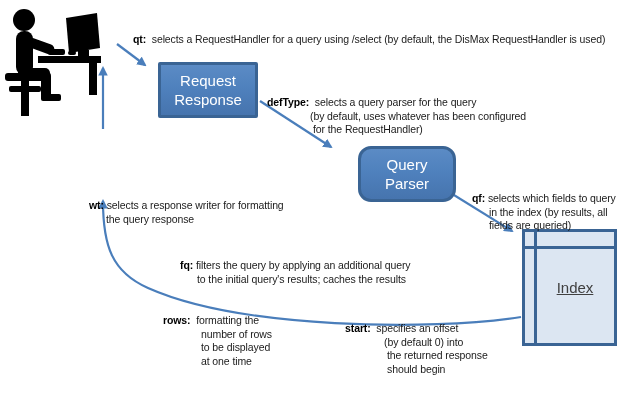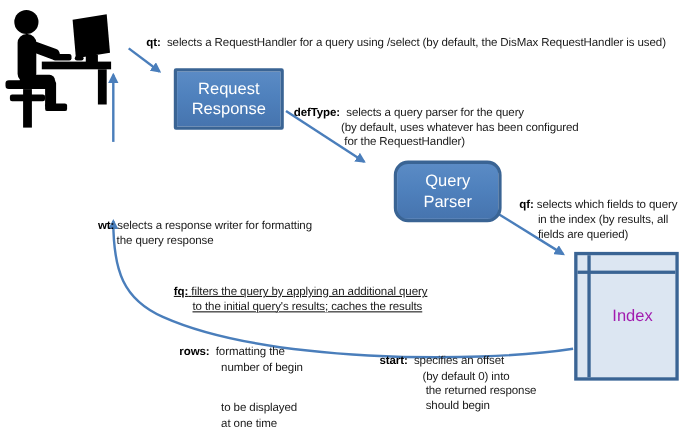--- a/index.html
+++ b/index.html
@@ -18,21 +18,21 @@
   .node.rounded{border-radius:13px;}
   .node.ellipse{border-radius:50%;}
   .index-box{
     position:absolute;left:522px;top:229px;width:95px;height:117px;background:#dce6f2;
     border:3px solid #3a6494;box-sizing:border-box;
   }
   .index-vline{position:absolute;left:9px;top:0;width:2.5px;height:100%;background:#3a6494;}
   .index-hline{position:absolute;left:0;top:14px;width:100%;height:2.5px;background:#3a6494;}
   .index-label{
     position:absolute;left:11px;top:0;right:0;height:100%;display:flex;align-items:center;justify-content:center;
-    font-size:15px;color:#a21caf;padding-top:0;box-sizing:border-box;
+    font-size:15px;color:#404040;padding-top:0;box-sizing:border-box;text-decoration:underline;
   }
   
   .ann{position:absolute;font-size:10.5px;line-height:13.5px;letter-spacing:-0.1px;white-space:nowrap;}
   .ann .param{font-weight:bold;color:#000;}
   .ann-line{white-space:nowrap;}
 </style>
 </head>
 <body>
 
 <div class="canvas">
@@ -90,40 +90,40 @@
   <div class="ann" style="left:133px;top:33px;">
     <div class="ann-line"><span class="param">qt:</span>&nbsp; <span>selects a RequestHandler for a query using /select (by default, the DisMax RequestHandler is used)</span></div>
   </div>
 
   <div class="ann" style="left:267px;top:96px;">
     <div class="ann-line"><span class="param">defType:</span>&nbsp; <span>selects a query parser for the query</span></div>
     <div class="ann-line" style="padding-left:43px;">(by default, uses whatever has been configured</div>
     <div class="ann-line" style="padding-left:46px;">for the RequestHandler)</div>
   </div>
 
-  <div class="ann" style="left:472px;top:180px;">
+  <div class="ann" style="left:472px;top:192px;">
     <div class="ann-line"><span class="param">qf:</span> <span>selects which fields to query</span></div>
     <div class="ann-line" style="padding-left:17px;">in the index (by results, all</div>
     <div class="ann-line" style="padding-left:17px;">fields are queried)</div>
   </div>
 
   <div class="ann" style="left:89px;top:199px;">
     <div class="ann-line"><span class="param">wt:</span> <span>selects a response writer for formatting</span></div>
     <div class="ann-line" style="padding-left:17px;">the query response</div>
   </div>
 
-  <div class="ann" style="left:158px;top:259px;text-decoration:underline;">
+  <div class="ann" style="left:180px;top:259px;">
     <div class="ann-line"><span class="param">fq:</span> <span>filters the query by applying an additional query</span></div>
     <div class="ann-line" style="padding-left:17px;">to the initial query's results; caches the results</div>
   </div>
 
   <div class="ann" style="left:163px;top:314px;">
     <div class="ann-line"><span class="param">rows:</span>&nbsp; <span>formatting the</span></div>
-    <div class="ann-line" style="padding-left:38px;">number of begin</div>
-    <div class="ann-line" style="padding-left:38px;margin-top:24px;">to be displayed</div>
+    <div class="ann-line" style="padding-left:38px;">number of rows</div>
+    <div class="ann-line" style="padding-left:38px;">to be displayed</div>
     <div class="ann-line" style="padding-left:38px;">at one time</div>
   </div>
 
   <div class="ann" style="left:345px;top:322px;">
     <div class="ann-line"><span class="param">start:</span>&nbsp; <span>specifies an offset</span></div>
     <div class="ann-line" style="padding-left:39px;">(by default 0) into</div>
     <div class="ann-line" style="padding-left:42px;">the returned response</div>
     <div class="ann-line" style="padding-left:42px;">should begin</div>
   </div>
 

